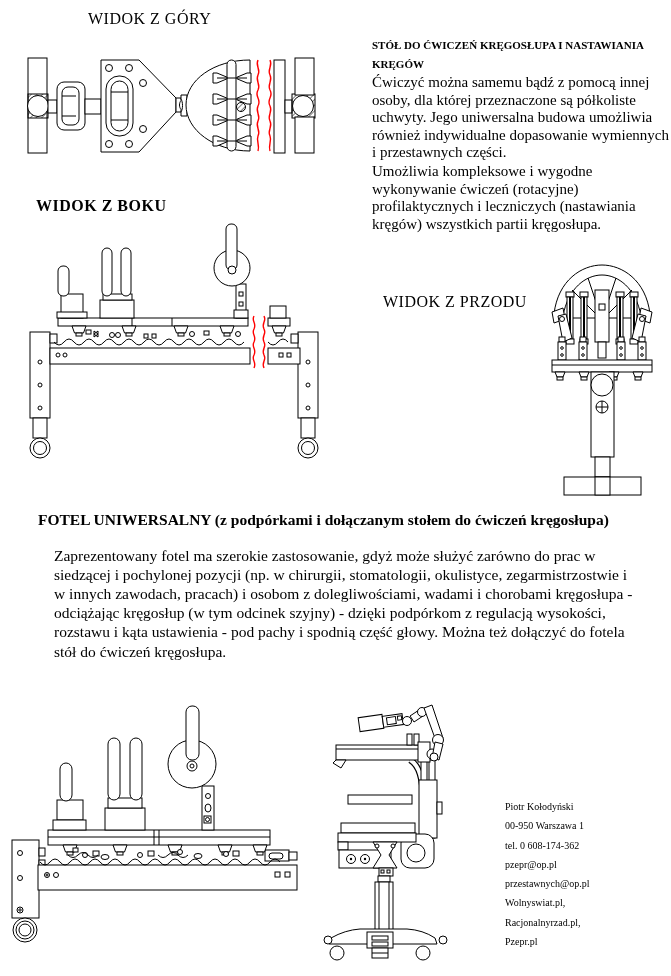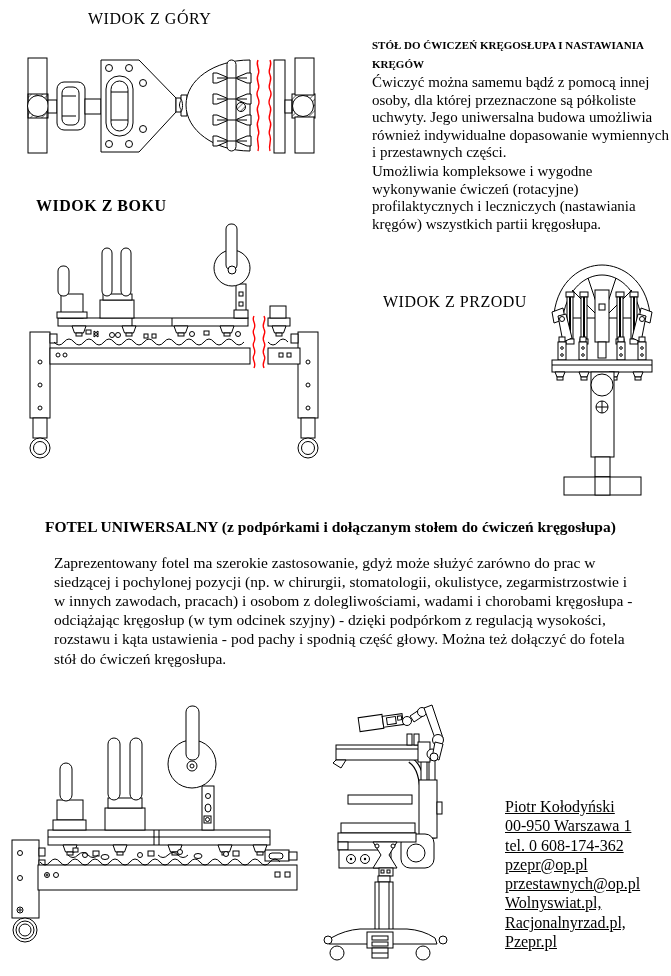--- a/index.html
+++ b/index.html
@@ -25,28 +25,28 @@
   }
   .tbl-text{left:372px;top:36px;width:299px;}
   .tbl-text h2{
     margin:0;font-size:11px;font-weight:bold;line-height:18.5px;
   }
   .tbl-text p{
     margin:1px 0 0 0;font-size:15px;line-height:17.6px;
   }
   .fotel-text{left:38px;top:511px;width:614px;}
   .fotel-text h2{
-    margin:7px;font-size:15.5px;font-weight:bold;line-height:18.5px;
+    margin:0;font-size:15.5px;font-weight:bold;line-height:18.5px;
   }
   .fotel-text p{
     margin:16px;font-size:15.5px;line-height:19.2px;
   }
   .contact{
     left:505px;top:797px;width:165px;
-    font-size:16px;line-height:19.3px;text-decoration:underline;
+    font-size:10px;line-height:19.3px;
   }
   svg{display:block;}
   .ln{fill:none;stroke:var(--ink);stroke-width:1;}
   .fw{fill:#fff;stroke:var(--ink);stroke-width:1;}
   .solid{fill:var(--ink);stroke:none;}
   .breakline{fill:none;stroke:var(--break-color);stroke-width:1.4;}
 </style>
 </head>
 <body>
 

